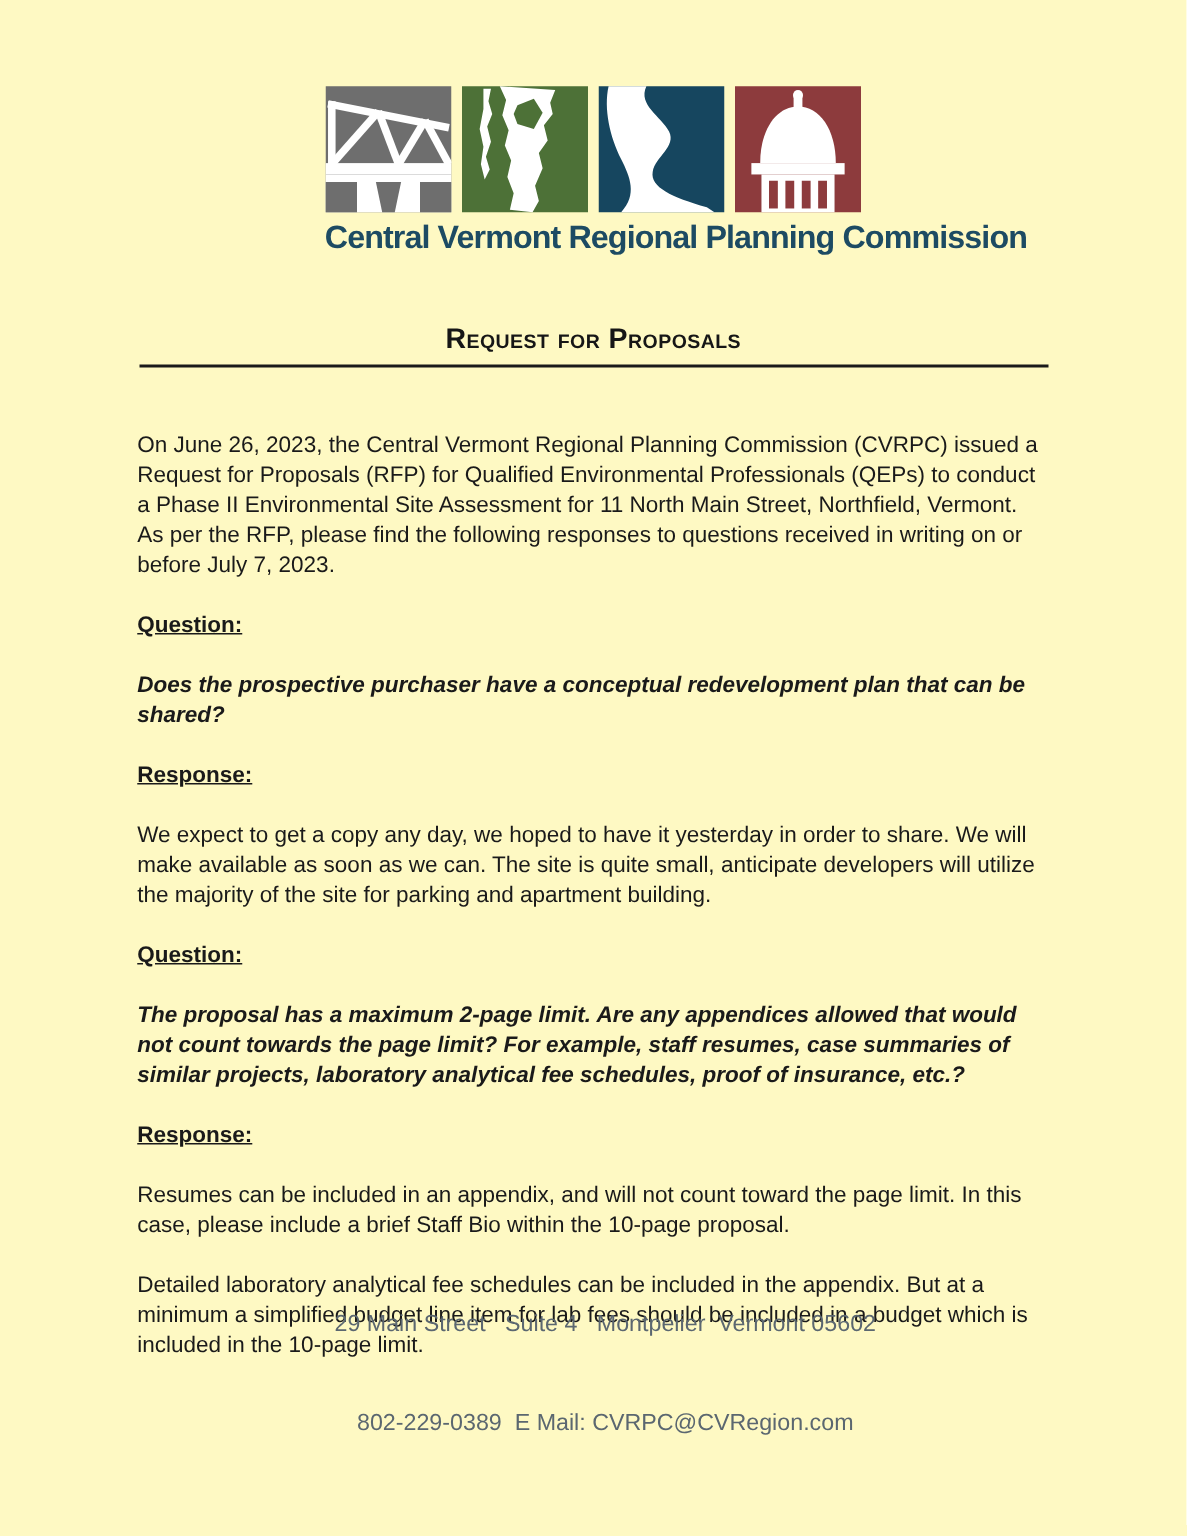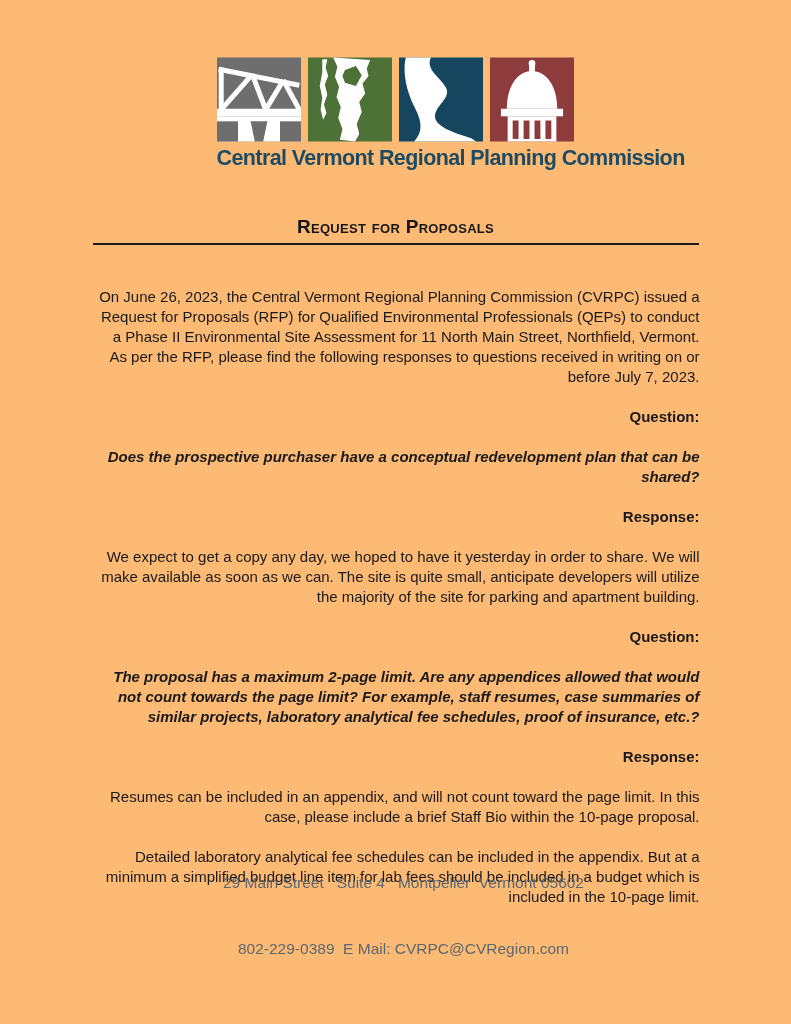--- a/index.html
+++ b/index.html
@@ -5,21 +5,21 @@
   * { margin: 0; padding: 0; box-sizing: border-box; }
   html, body { background: #ffffff; }
   body {
     font-family: "Liberation Sans", "DejaVu Sans", sans-serif;
     color: #1b1b1b;
   }
   .page {
     position: relative;
     width: 791px;
     height: 1024px;
-    background: #fdba74;
+    background: #fef9c3;
     overflow: hidden;
   }
 
   
   .logo-block {
     width: 358px;
     margin: 57px auto 0 auto;
     text-align: center;
   }
   .logo-panels {
@@ -71,24 +71,23 @@
     color: #161616;
   }
 
   
   .doc-body {
     width: 608px;
     margin: 42px auto 0 auto;
     font-size: 15px;
     line-height: 20px;
     color: #1a1a1a;
-    text-align: right;
   }
   .doc-body p { margin-bottom: 20px; white-space: pre-wrap; }
-  .qa-label { font-weight: 700; }
+  .qa-label { font-weight: 700; text-decoration: underline; }
   .qa-question { font-weight: 700; font-style: italic; }
 
   
   .doc-footer {
     position: absolute;
     left: 8px;
     bottom: 20px;
     width: 100%;
     text-align: center;
     font-size: 15.5px;

